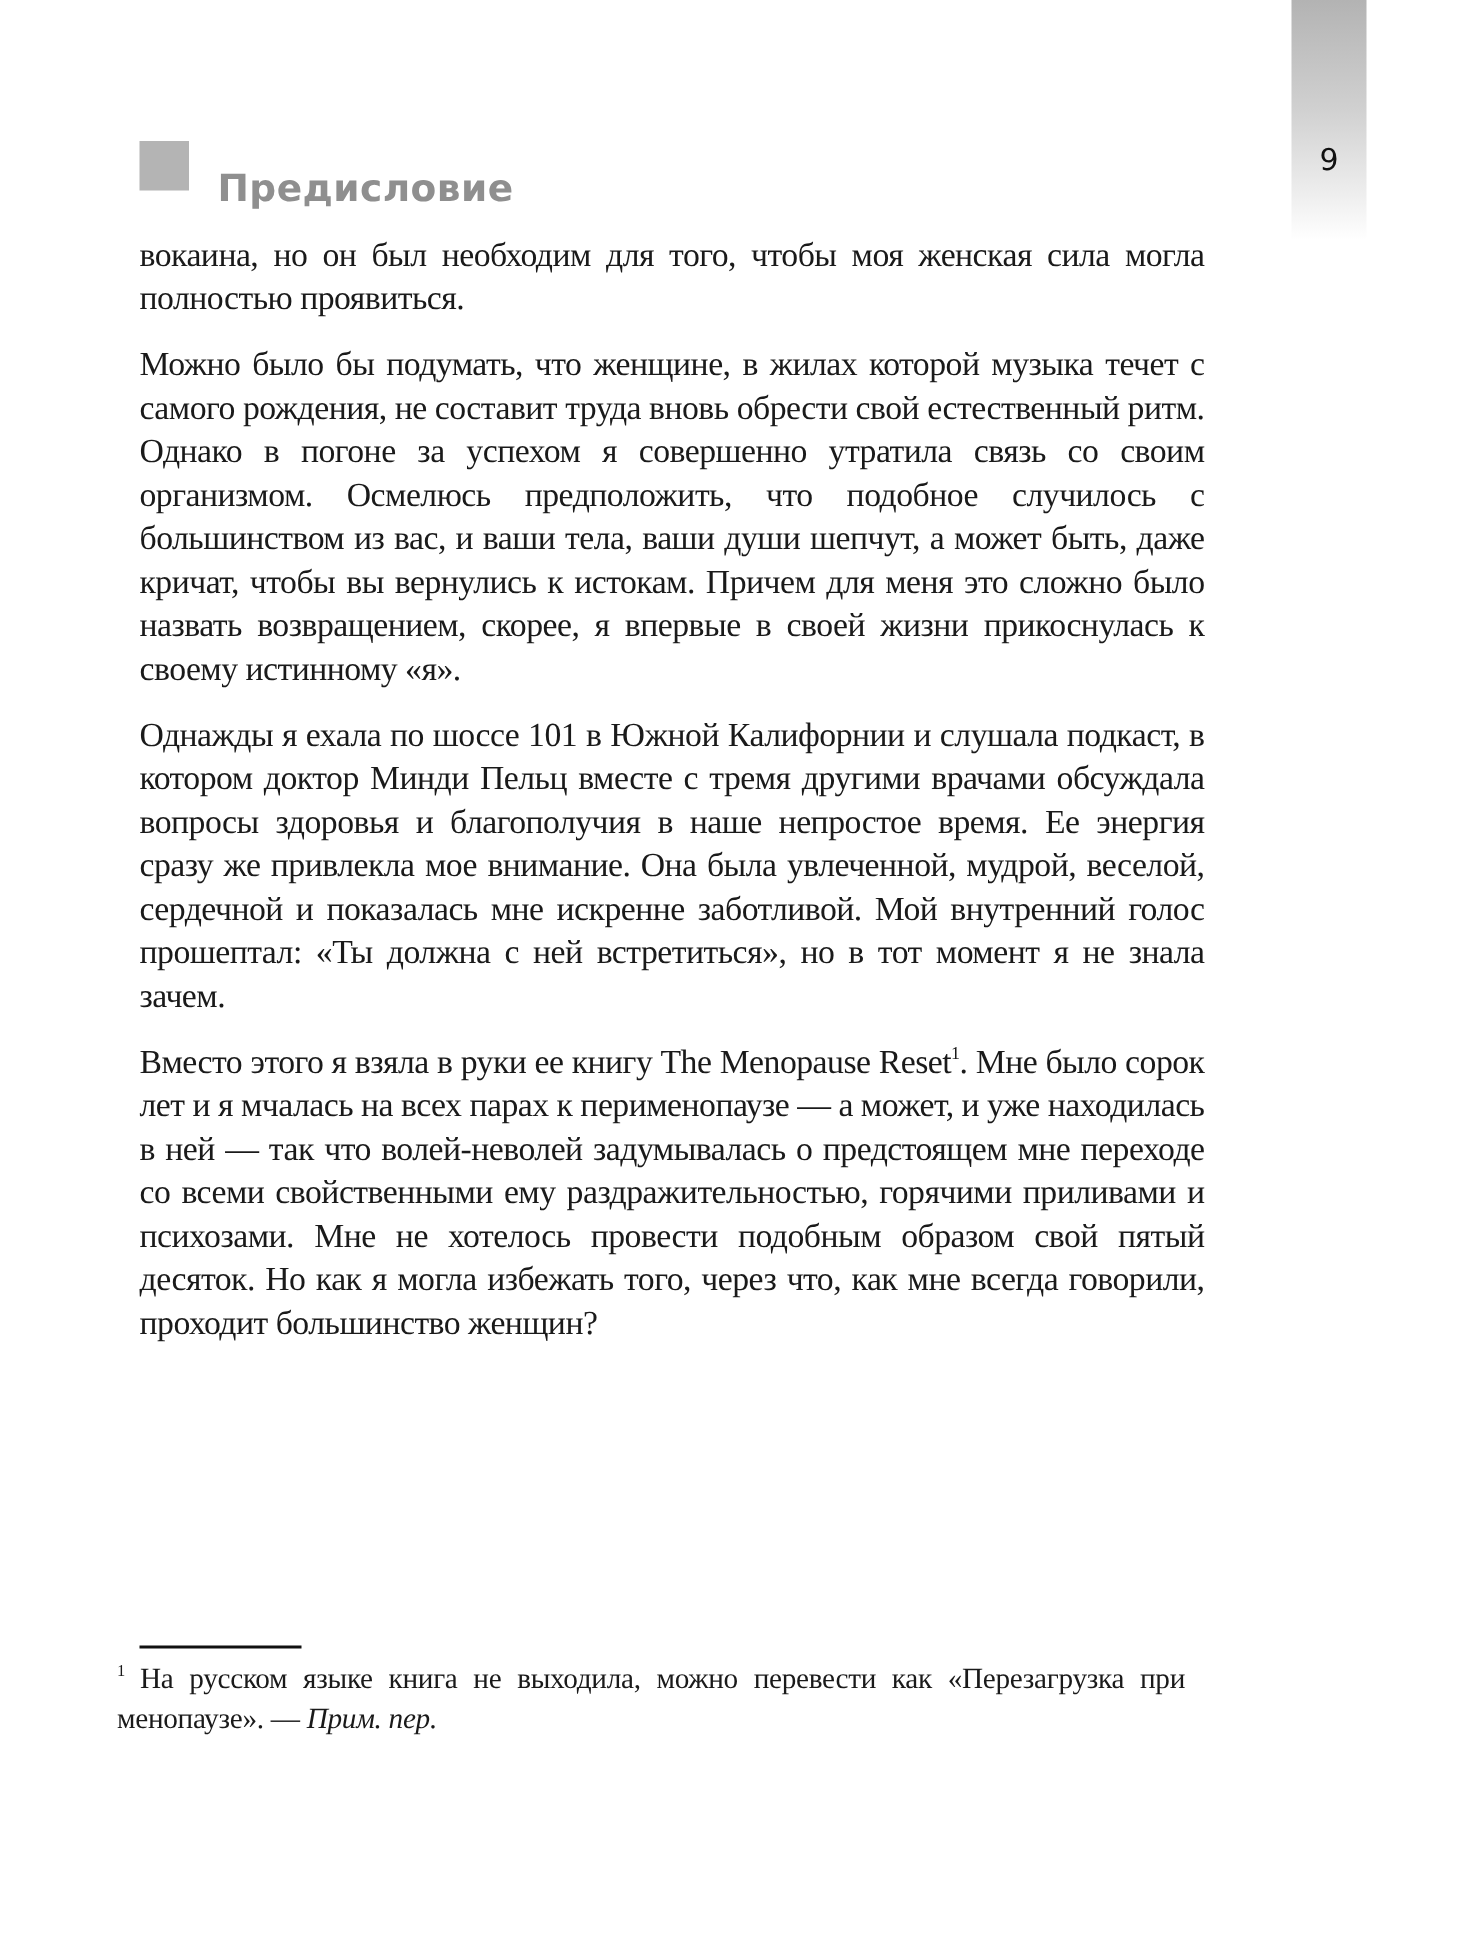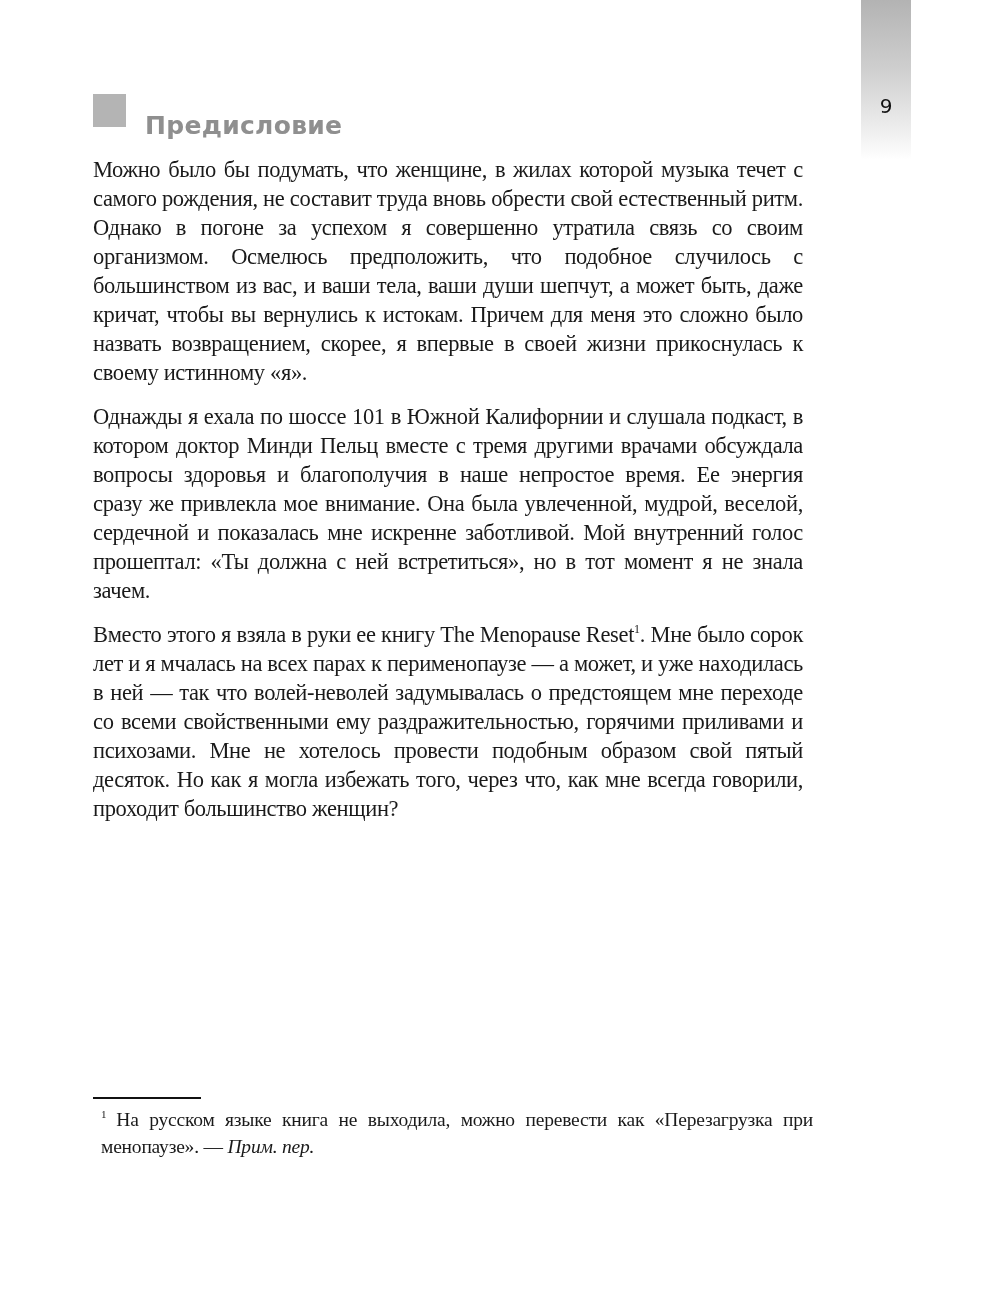--- a/index.html
+++ b/index.html
@@ -28,36 +28,37 @@
     position: absolute; left: 93px; top: 155px; width: 710px;
     font-size: 22.5px; line-height: 29px; text-align: justify;
     letter-spacing: -0.35px; word-spacing: 0px;
   }
   .body-text p { margin: 0 0 15px 0; text-align: justify; }
   sup.fnref { font-size: 12px; vertical-align: 9px; line-height: 0; }
   .footnote-rule {
     position: absolute; left: 93px; top: 1097px; width: 108px; height: 2px; background: #111;
   }
   .footnote {
-    position: absolute; left: 101px; top: 1106px; width: 712px;
+    position: absolute; left: 78px; top: 1106px; width: 712px;
     font-size: 19.5px; line-height: 27px; text-align: justify; letter-spacing: -0.2px;
   }
   .footnote sup { font-size: 11px; vertical-align: 8px; line-height: 0; margin-right: 10px; }
   .footnote em { font-style: italic; }
 </style>
 </head>
 <body>
 
 <div class="page-tab">
   <div class="page-number">9</div>
 </div>
 
 <div class="header-square"></div>
 <div class="header-title">Предисловие</div>
 
 <div class="body-text">
+  <p>вокаина, но он был необходим для того, чтобы моя женская сила могла полностью проявиться.</p>
   <p>Можно было бы подумать, что женщине, в жилах которой музыка течет с самого рождения, не составит труда вновь обрести свой естественный ритм. Однако в погоне за успехом я совершенно утратила связь со своим организмом. Осмелюсь предположить, что подобное случилось с большинством из вас, и ваши тела, ваши души шепчут, а может быть, даже кричат, чтобы вы вернулись к истокам. Причем для меня это сложно было назвать возвращением, скорее, я впервые в своей жизни прикоснулась к своему истинному «я».</p>
   <p>Однажды я ехала по шоссе 101 в Южной Калифорнии и слушала подкаст, в котором доктор Минди Пельц вместе с тремя другими врачами обсуждала вопросы здоровья и благополучия в наше непростое время. Ее энергия сразу же привлекла мое внимание. Она была увлеченной, мудрой, веселой, сердечной и показалась мне искренне заботливой. Мой внутренний голос прошептал: «Ты должна с ней встретиться», но в тот момент я не знала зачем.</p>
   <p><span>Вместо этого я взяла в руки ее книгу The Menopause Reset</span><sup class="fnref">1</sup><span>. Мне было сорок лет и я мчалась на всех парах к перименопаузе — а может, и уже находилась в ней — так что волей-неволей задумывалась о предстоящем мне переходе со всеми свойственными ему раздражительностью, горячими приливами и психозами. Мне не хотелось провести подобным образом свой пятый десяток. Но как я могла избежать того, через что, как мне всегда говорили, проходит большинство женщин?</span></p>
 </div>
 
 <div class="footnote-rule"></div>
 <div class="footnote"><sup>1</sup><span>На русском языке книга не выходила, можно перевести как «Перезагрузка при менопаузе». — </span><em>Прим. пер.</em></div>
 
 </body></html>

